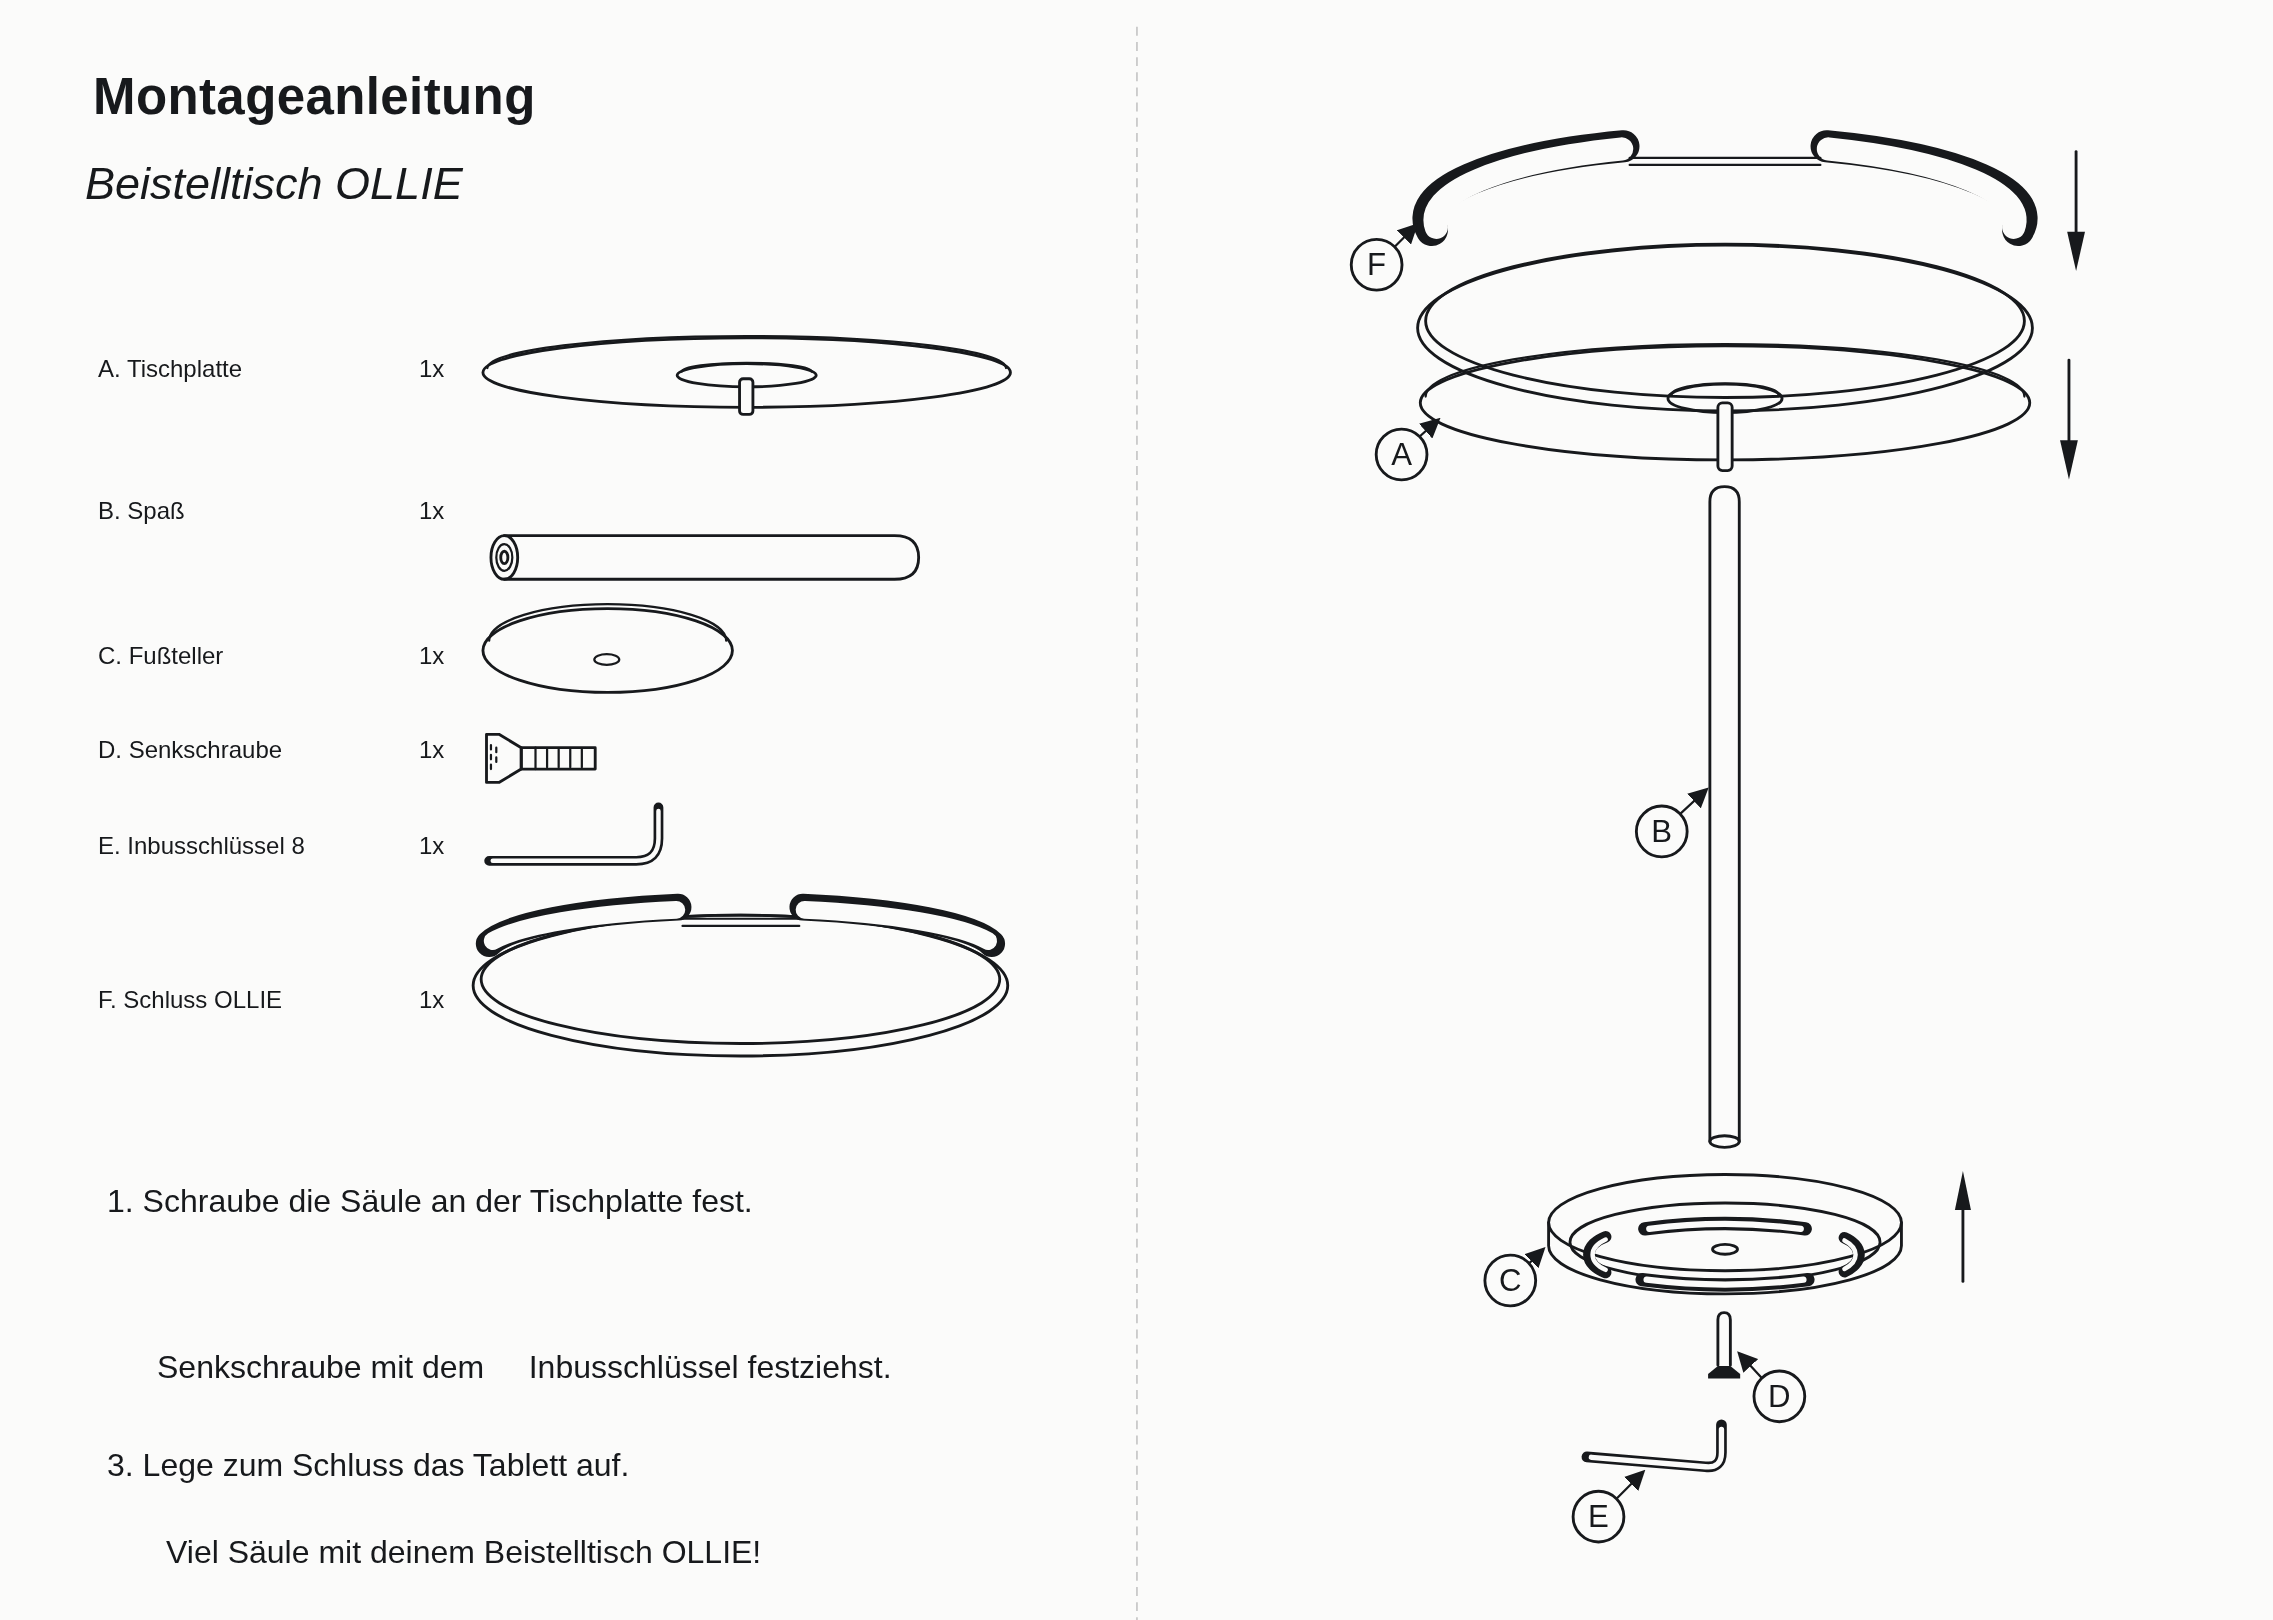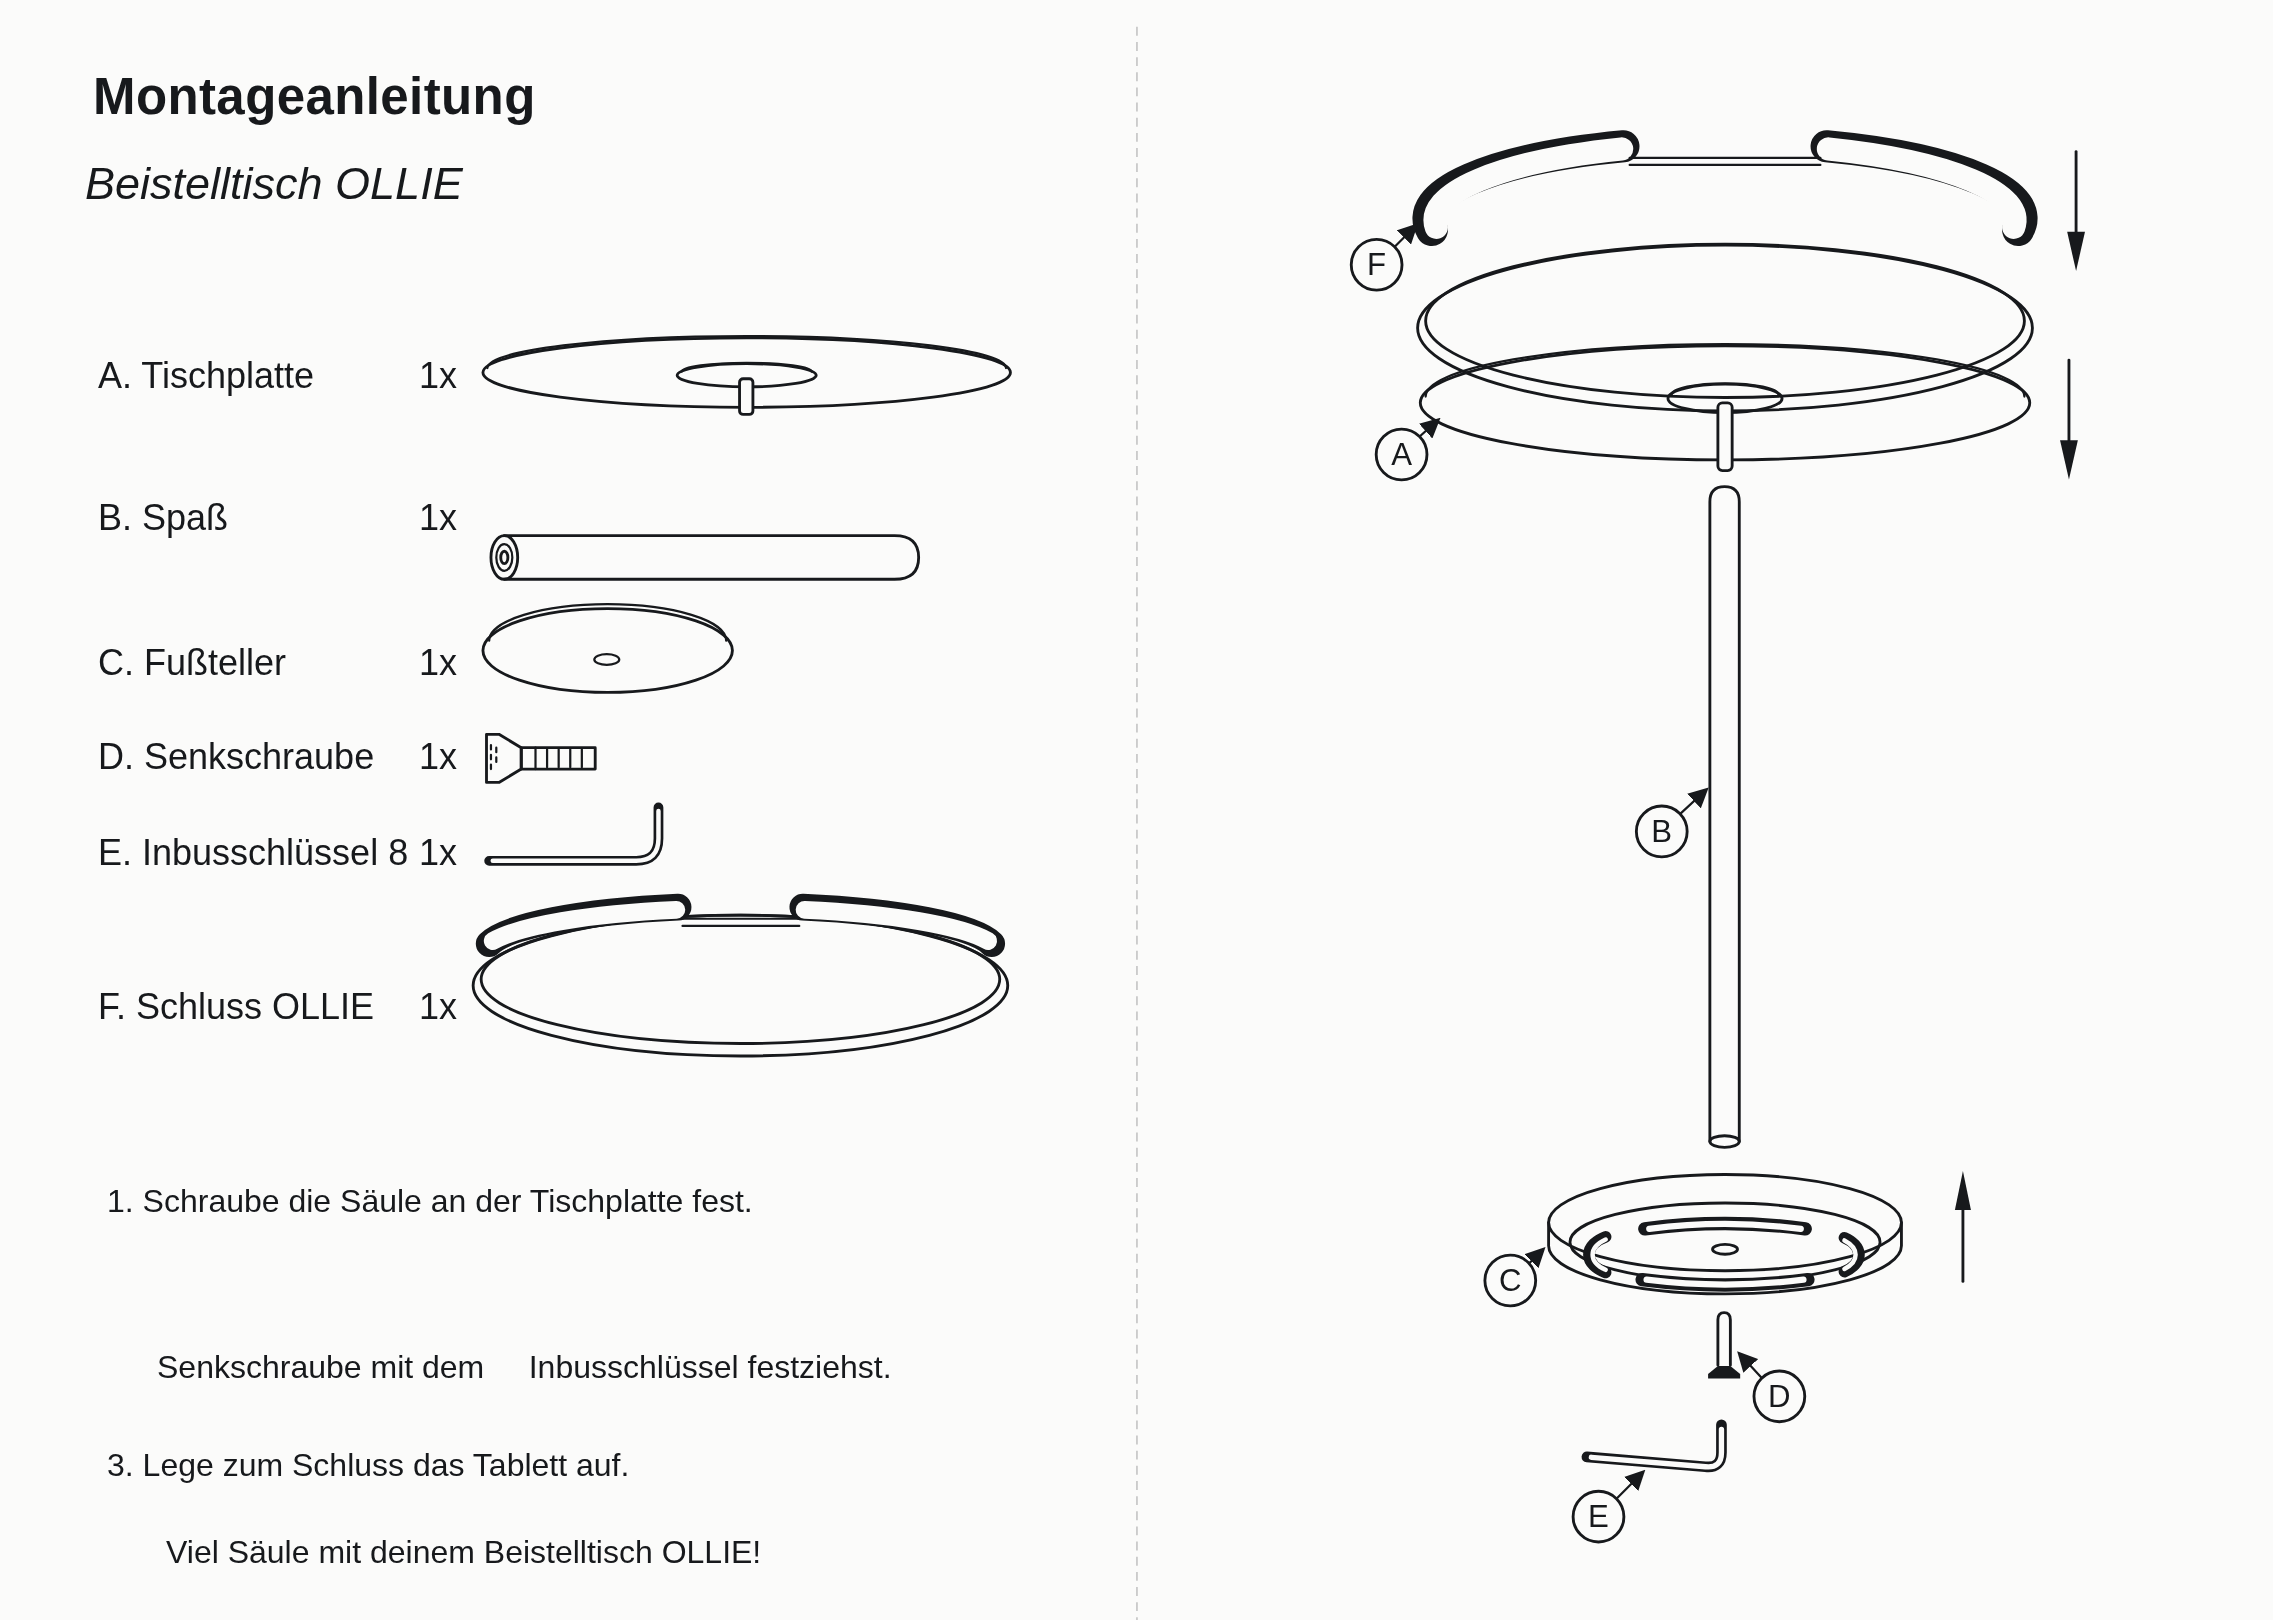--- a/index.html
+++ b/index.html
@@ -5,21 +5,21 @@
   :root{ --ink:#17191c; --divider:#c9c9c9; --paper:#fbfbfa; }
   html,body{margin:0;padding:0;}
   body{width:2273px;height:1621px;background:var(--paper,#fbfbfa);}
   .page{position:relative;width:2273px;height:1621px;overflow:hidden;
         font-family:"Liberation Sans",sans-serif;color:var(--ink,#17191c);background:var(--paper,#fbfbfa);}
   .art{position:absolute;left:0;top:0;width:2273px;height:1621px;}
 
   .title{position:absolute;left:85px;top:59px;font-size:51px;font-weight:700;letter-spacing:0.4px;margin:8px;}
   .subtitle{position:absolute;left:85px;top:134px;font-size:45px;font-style:italic;font-weight:400;margin-top:24px;}
 
-  .part-row{position:absolute;left:98px;width:535px;height:48px;font-size:36px;}
+  .part-row{position:absolute;left:98px;width:535px;height:48px;font-size:24px;}
   .part-label{position:absolute;left:0;top:0;white-space:pre;}
   .part-qty{position:absolute;left:321px;top:0;}
 
   .step-line{position:absolute;font-size:32px;white-space:pre;}
 
   
   .ln{stroke:var(--ink,#17191c);stroke-width:3.2;fill:none;stroke-linecap:round;stroke-linejoin:round;}
   .ln2{stroke:var(--ink,#17191c);stroke-width:2.5;fill:none;stroke-linecap:round;}
   .band{stroke:var(--ink,#17191c);fill:none;stroke-linecap:round;stroke-linejoin:round;}
   .hollow{stroke:var(--paper,#fbfbfa);}

